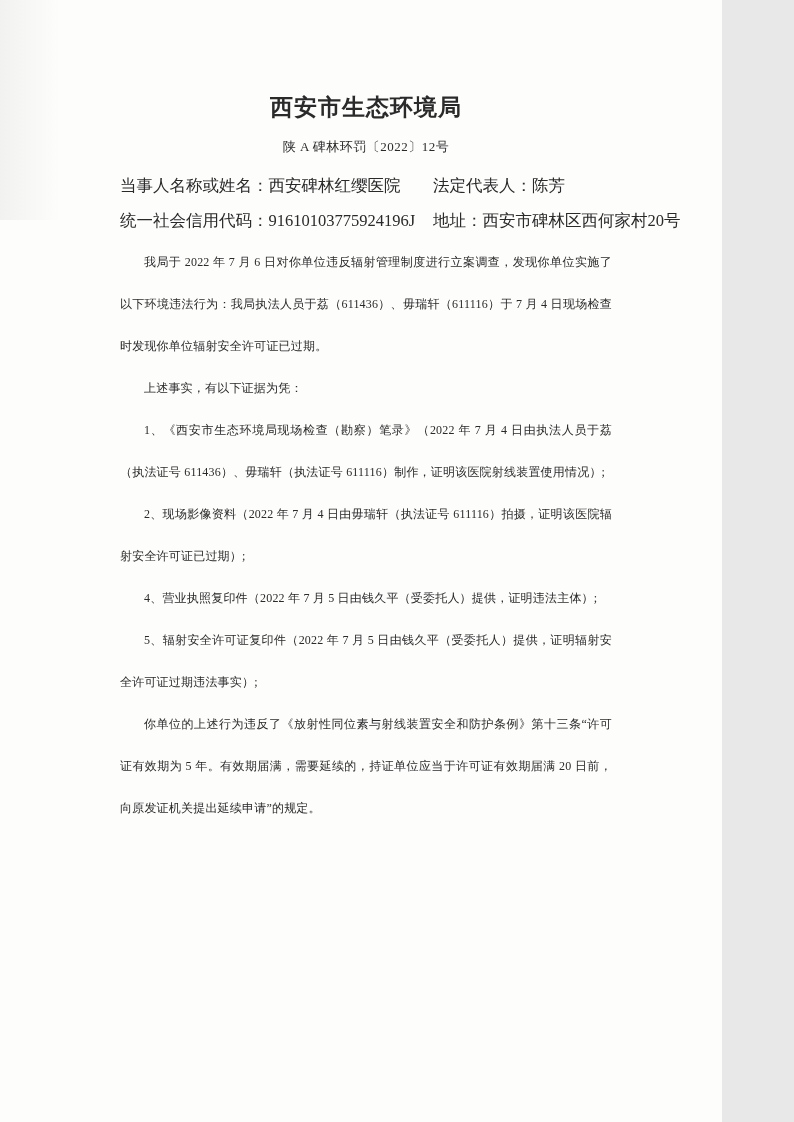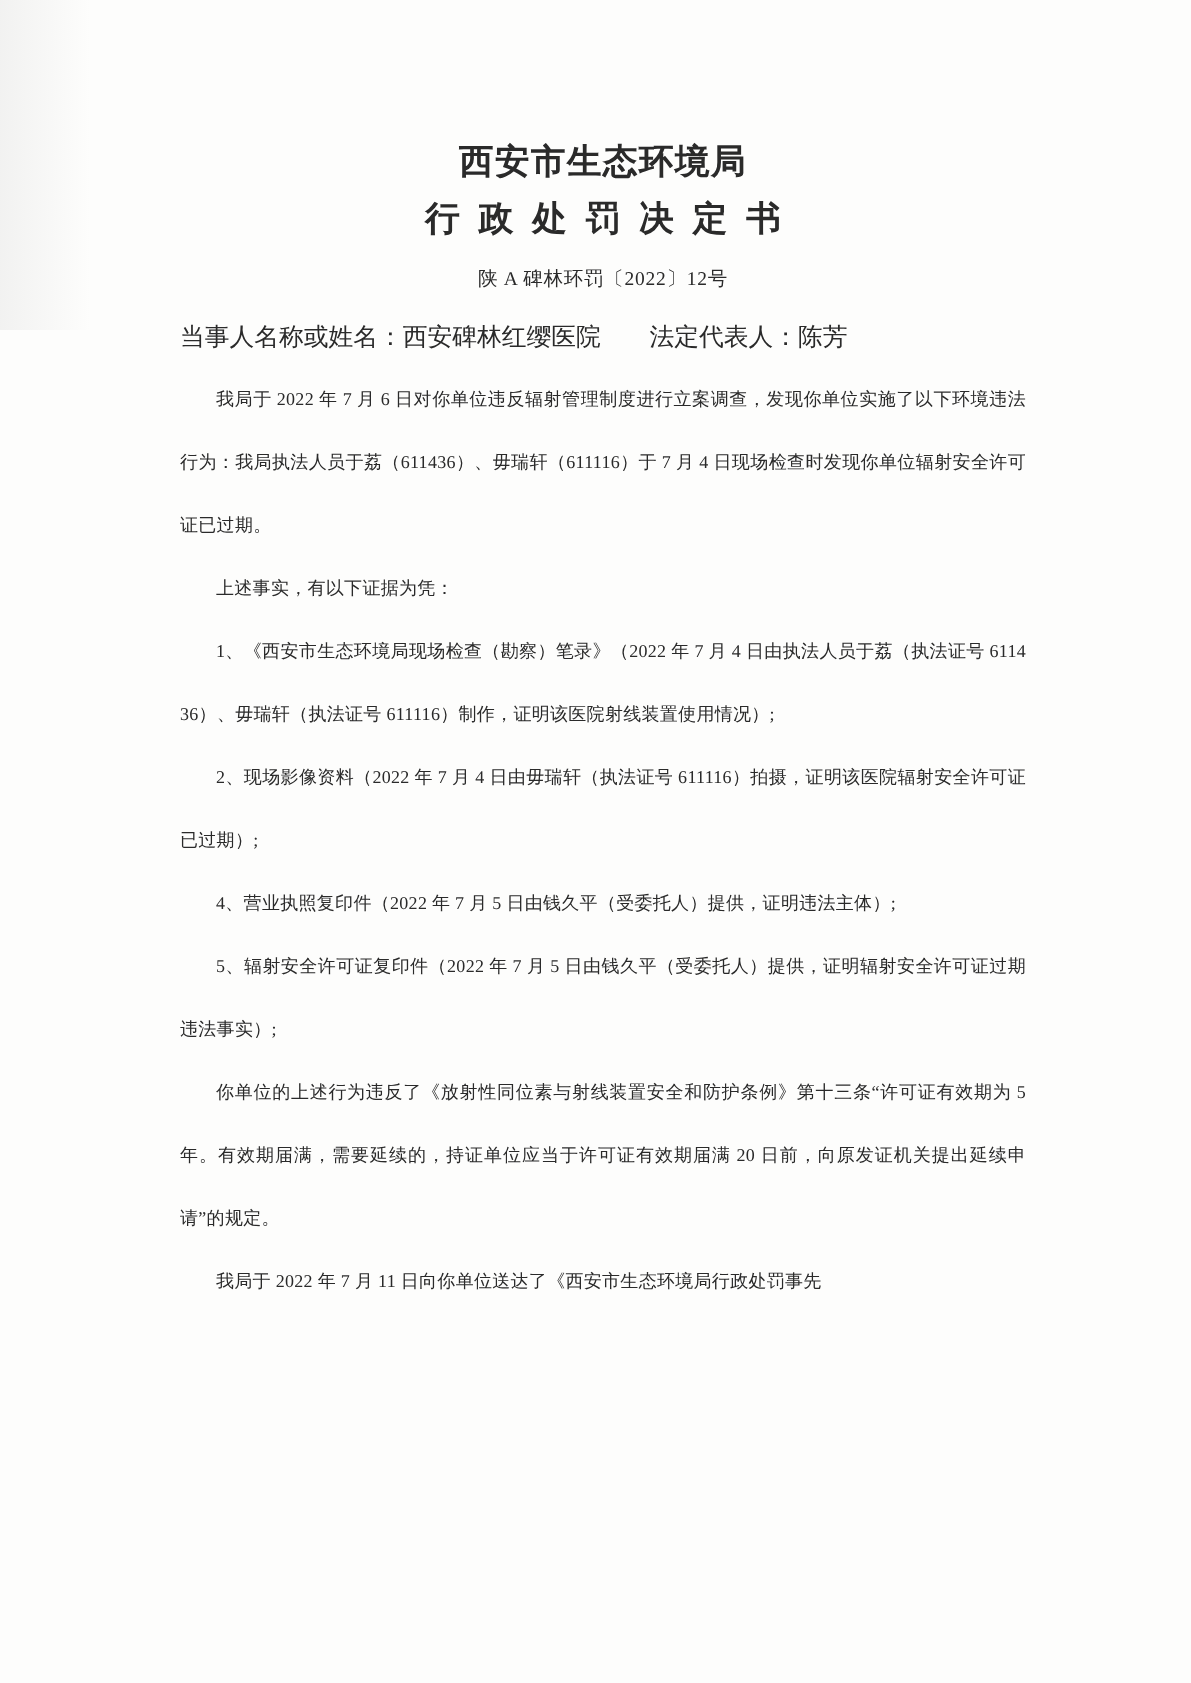--- a/index.html
+++ b/index.html
@@ -3,21 +3,21 @@
 <meta charset="utf-8">
 <style>
   * { margin: 0; padding: 0; box-sizing: border-box; }
   html, body {
     width: 794px;
     background: #e8e8e8;
     font-family: "Liberation Serif", "DejaVu Serif", serif;
   }
   .page {
     position: relative;
-    width: 794px;
+    width: 722px;
     height: 1122px;
     background: #fdfdfc;
     color: #2a2a2a;
     overflow: hidden;
   }
   
   .page::before {
     content: "";
     position: absolute;
     left: 0; top: 0;
@@ -74,40 +74,46 @@
   }
 </style>
 </head>
 <body>
 
 <div class="page">
   <div class="content">
 
     <div class="doc-title">西安市生态环境局</div>
 
-    <div class="doc-subtitle">行政处罚决定书</div>
 
     <div class="doc-number">陕 A 碑林环罚〔2022〕12号</div>
 
     <div class="info-block">
       <div class="info-row">
         <span class="info-col-left">
           <span>当事人名称或姓名：</span><span>西安碑林红缨医院</span>
         </span>
         <span class="info-col-right">
           <span>法定代表人：</span><span>陈芳</span>
         </span>
       </div>
+      <div class="info-row">
+        <span class="info-col-left">
+          <span>统一社会信用代码：</span><span>91610103775924196J</span>
+        </span>
+        <span class="info-col-right">
+          <span>地址：</span><span>西安市碑林区西何家村20号</span>
+        </span>
+      </div>
     </div>
 
     <div class="body-block">
       <div class="para">我局于 2022 年 7 月 6 日对你单位违反辐射管理制度进行立案调查，发现你单位实施了以下环境违法行为：我局执法人员于荔（611436）、毋瑞轩（611116）于 7 月 4 日现场检查时发现你单位辐射安全许可证已过期。</div>
       <div class="para">上述事实，有以下证据为凭：</div>
       <div class="para">1、《西安市生态环境局现场检查（勘察）笔录》（2022 年 7 月 4 日由执法人员于荔（执法证号 611436）、毋瑞轩（执法证号 611116）制作，证明该医院射线装置使用情况）;</div>
       <div class="para">2、现场影像资料（2022 年 7 月 4 日由毋瑞轩（执法证号 611116）拍摄，证明该医院辐射安全许可证已过期）;</div>
       <div class="para">4、营业执照复印件（2022 年 7 月 5 日由钱久平（受委托人）提供，证明违法主体）;</div>
       <div class="para">5、辐射安全许可证复印件（2022 年 7 月 5 日由钱久平（受委托人）提供，证明辐射安全许可证过期违法事实）;</div>
       <div class="para">你单位的上述行为违反了《放射性同位素与射线装置安全和防护条例》第十三条“许可证有效期为 5 年。有效期届满，需要延续的，持证单位应当于许可证有效期届满 20 日前，向原发证机关提出延续申请”的规定。</div>
-      <div class="para">我局于 2022 年 7 月 11 日向你单位送达了《西安市生态环境局行政处罚事先</div>
     </div>
 
   </div>
 </div>
 
 </body></html>

